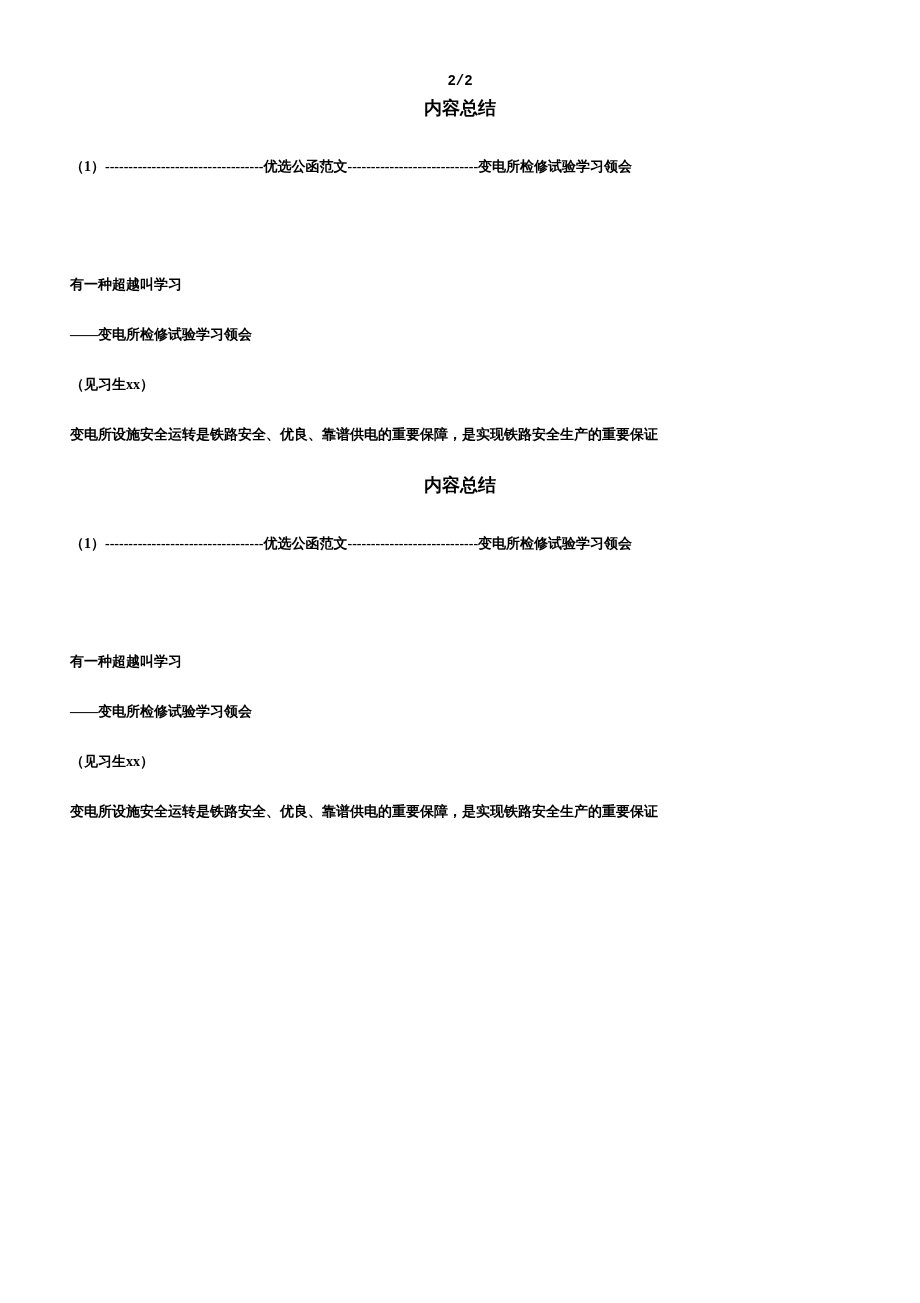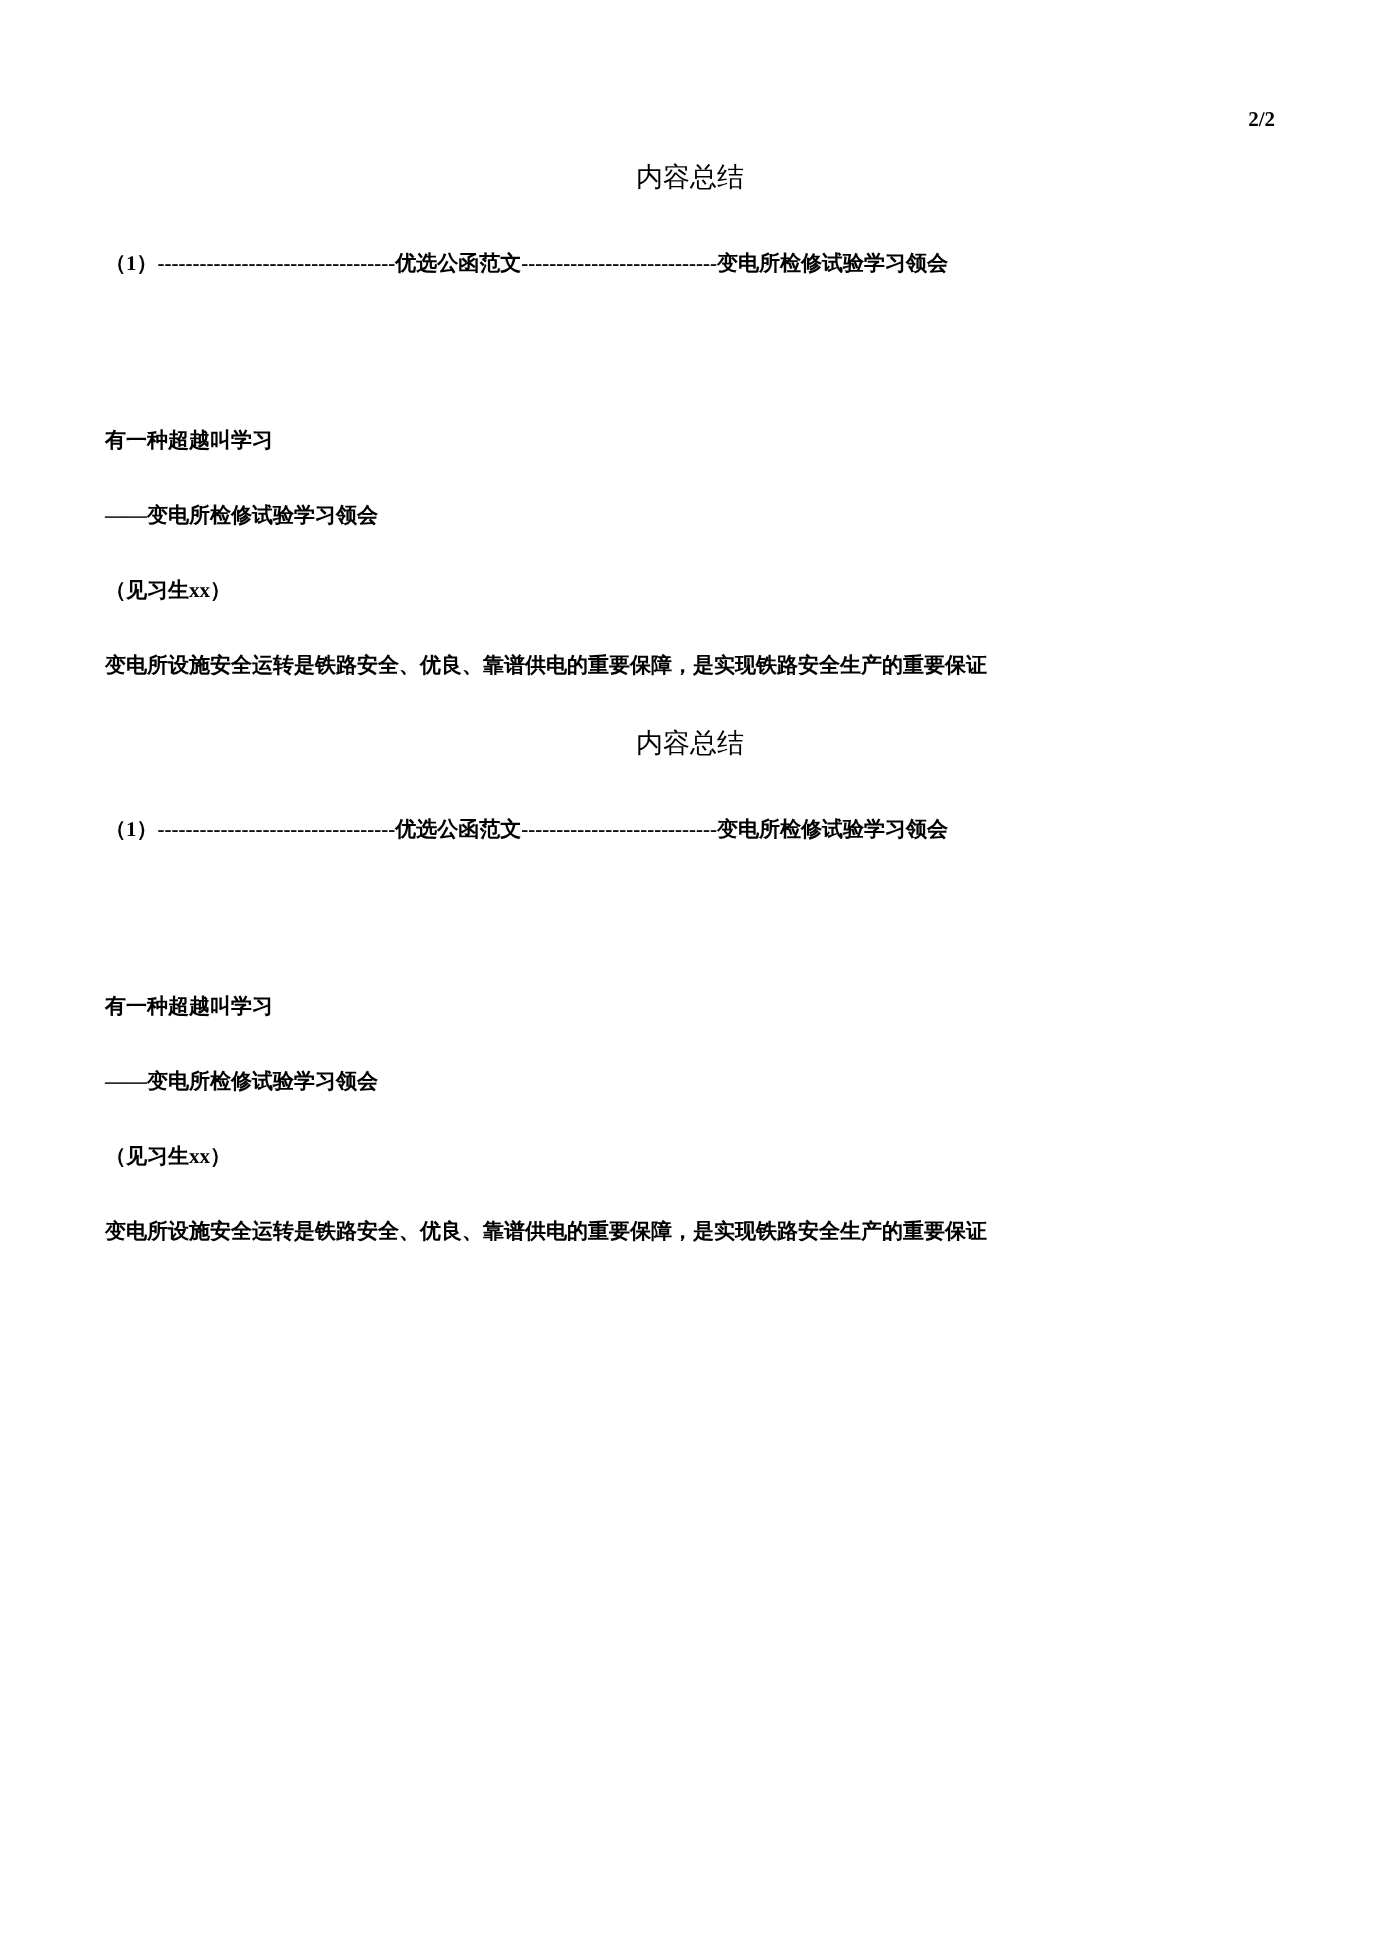--- a/index.html
+++ b/index.html
@@ -11,29 +11,30 @@
       font-family: "SimSun", "宋体", serif;
       background: #ffffff;
       width: 920px;
       min-height: 1303px;
       padding: 70px 70px 0 70px;
       color: #000000;
       font-size: 14px;
       line-height: 1.6;
     }
     .page-number {
-      text-align: right;
+      text-align: center;
       font-size: 14px;
       font-weight: bold;
-      margin-bottom: 12px;
+      margin-bottom: 2px;
+      font-family: Liberation Mono, monospace;
     }
     .title {
       text-align: center;
       font-size: 18px;
-      font-weight: normal;
+      font-weight: bold;
       margin-bottom: 30px;
     }
     .para {
       margin-bottom: 22px;
       line-height: 2;
       font-weight: bold;
     }
     .section-2 {
       margin-top: 0;
     }

